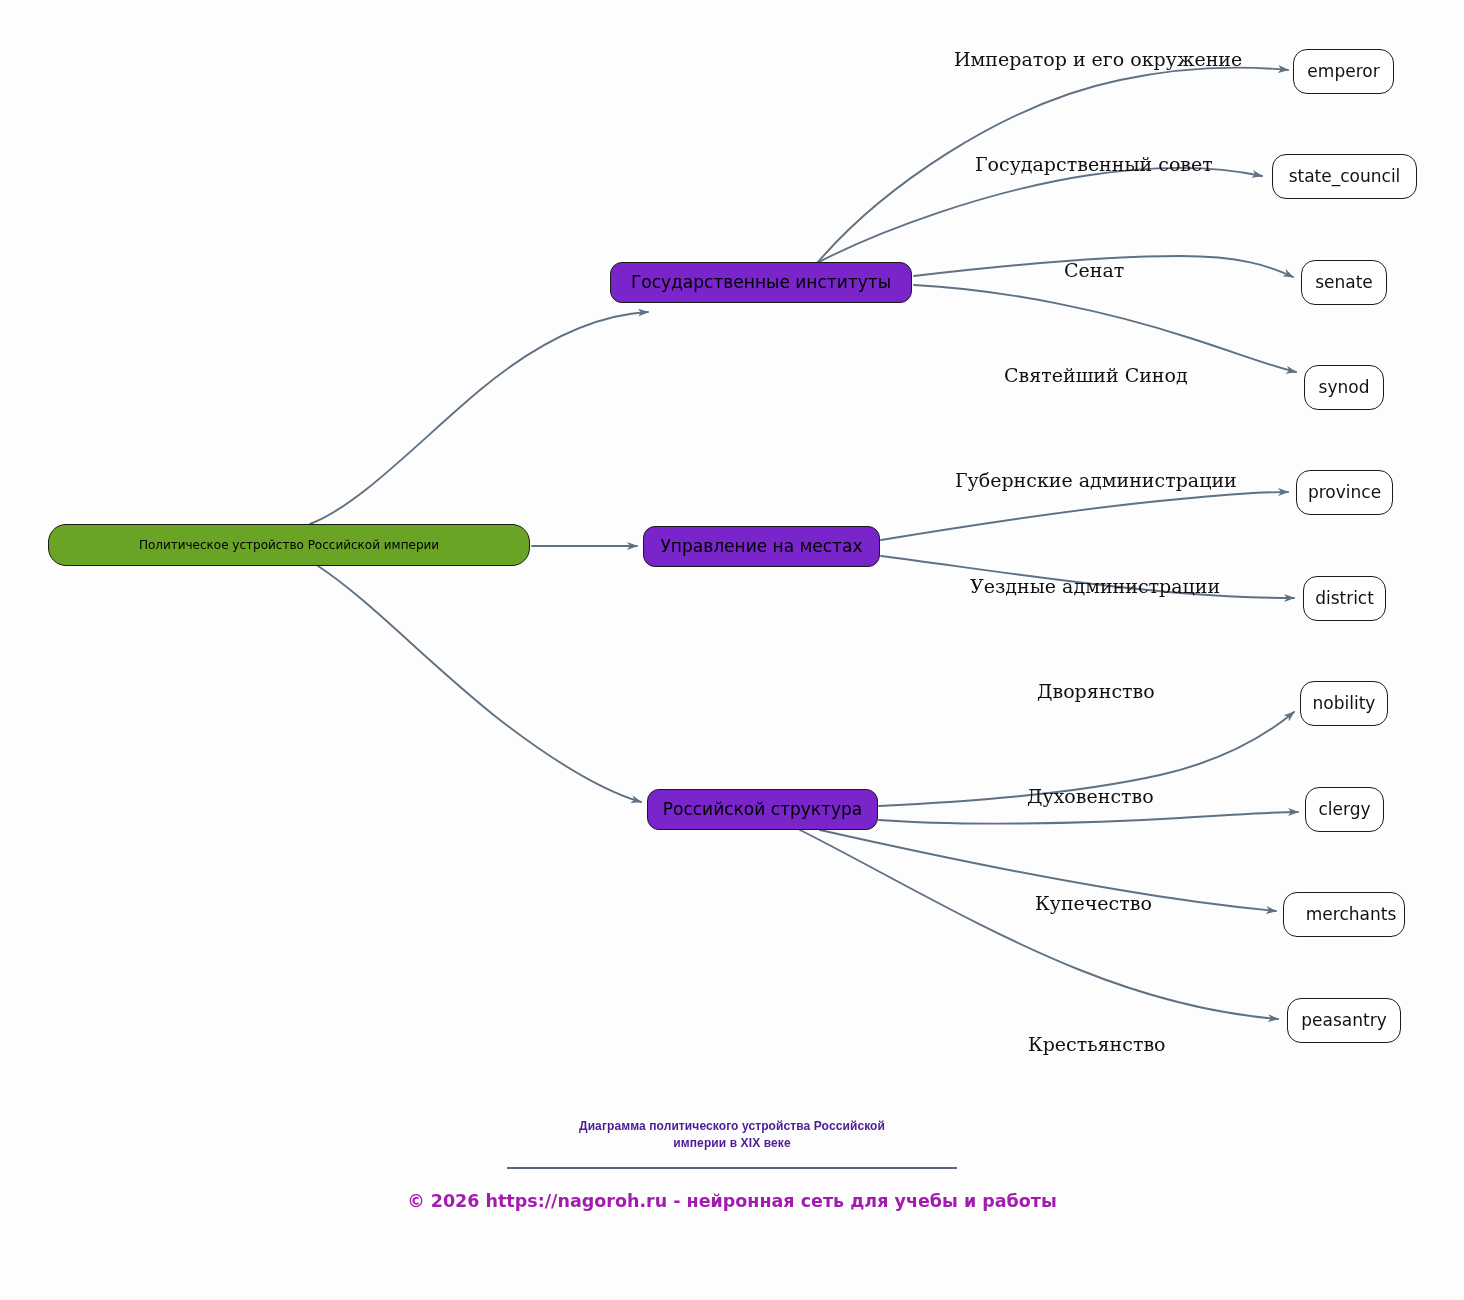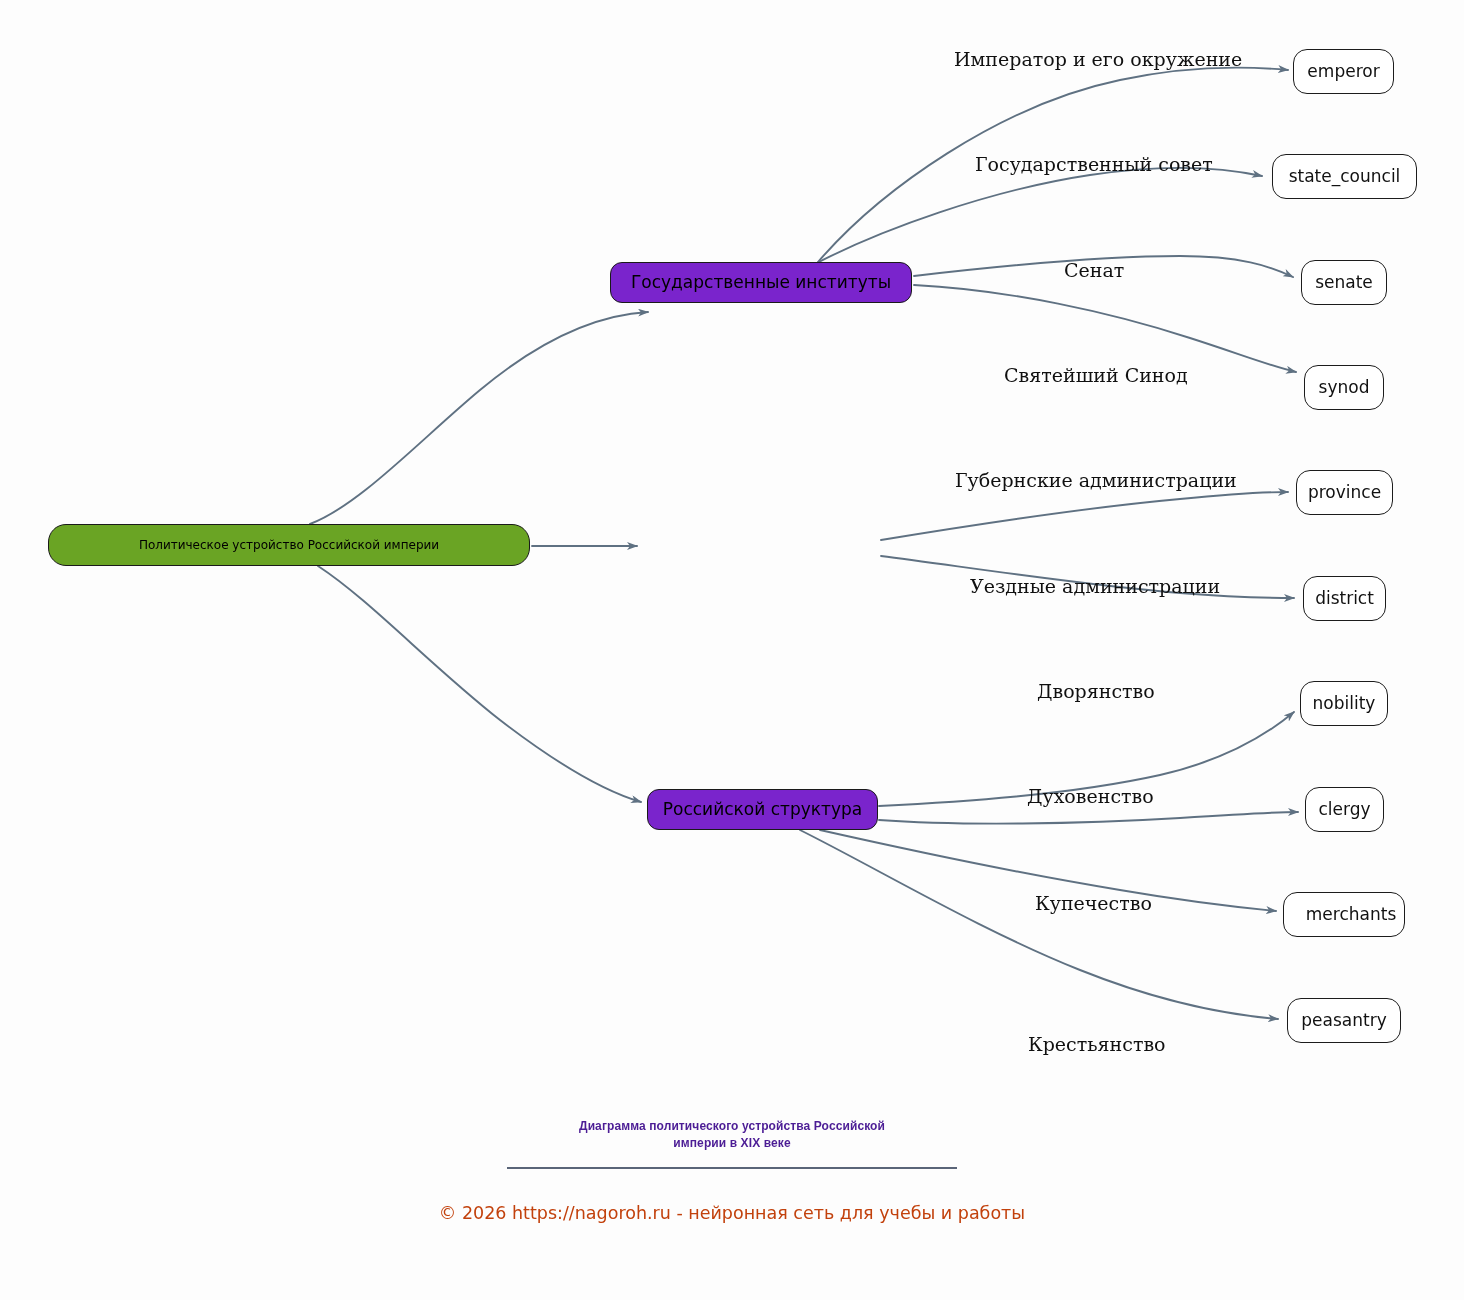--- a/index.html
+++ b/index.html
@@ -95,25 +95,26 @@
     line-height: 1.45;
     letter-spacing: 0.1px;
   }
   #footer-rule {
     width: 450px;
     height: 0;
     margin: 14px auto 0 auto;
     border-top: 2px solid #5a6578;
   }
   #footer-credit {
-    margin-top: 33px;
+    margin-top: 21px;
     font-family: "DejaVu Sans", sans-serif;
     font-size: 17.5px;
-    color: #c2410c;
+    color: #a21caf;
     line-height: 1.3;
+    font-weight: bold;
   }
 </style>
 </head>
 <body>
 
 <div id="mindmap-canvas">
 
   <svg id="edge-layer" viewBox="0 0 1464 1300" width="1464" height="1300" xmlns="http://www.w3.org/2000/svg">
     <defs>
       <marker id="arrowhead" markerWidth="11" markerHeight="8" refX="10" refY="4" orient="auto" markerUnits="userSpaceOnUse">
@@ -138,20 +139,21 @@
       <path d="M 879,820 C 960,826 1080,824 1180,818 C 1240,814 1275,812 1298,812" marker-end="url(#arrowhead)"></path>
       <path d="M 820,830 C 900,848 1010,872 1120,890 C 1190,902 1245,908 1276,911" marker-end="url(#arrowhead)"></path>
       <path d="M 800,830 C 880,870 980,930 1080,970 C 1160,1002 1230,1015 1278,1019" marker-end="url(#arrowhead)"></path>
     </g>
   </svg>
 
   <div class="node node-root" style="left:48px; top:524px; width:482px; height:42px;">Политическое устройство Российской империи</div>
 
   <div class="node node-branch" style="left:610px; top:262px; width:302px; height:41px;">Государственные институты</div>
 
+  <div class="node node-branch" style="left:643px; top:526px; width:237px; height:41px;">Управление на местах</div>
 
   <div class="node node-branch" style="left:647px; top:789px; width:231px; height:41px;">Российской структура</div>
 
   <div class="node node-leaf" style="left:1293px; top:49px; width:101px; height:45px;">emperor</div>
 
   <div class="node node-leaf" style="left:1272px; top:154px; width:145px; height:45px;">state_council</div>
 
   <div class="node node-leaf" style="left:1301px; top:260px; width:86px; height:45px;">senate</div>
 
   <div class="node node-leaf" style="left:1304px; top:365px; width:80px; height:45px;">synod</div>

